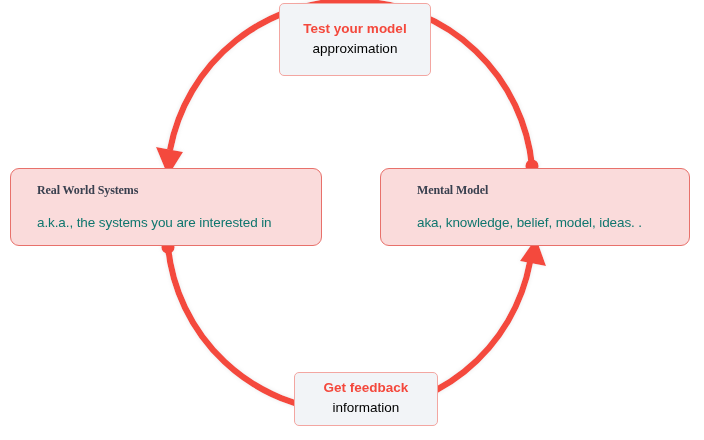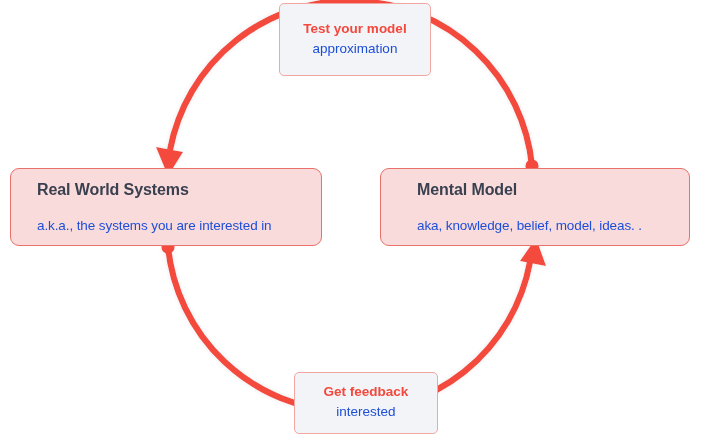--- a/index.html
+++ b/index.html
@@ -40,30 +40,31 @@
   }
 
   .entity-box {
     background: #fadbdb;
     border: 1.5px solid #e8716b;
     border-radius: 9px;
     padding: 0 26px;
     z-index: 3;
   }
   .entity-title {
-    font-size: 16px;
+    font-size: 12px;
     font-weight: bold;
     color: #39404f;
     line-height: 1.35;
     letter-spacing: -0.1px;
+    font-family: Liberation Serif, serif;
   }
   .entity-sub {
     font-size: 13.5px;
     font-weight: normal;
-    color: #1d4ed8;
+    color: #0f766e;
     line-height: 1.45;
     margin-top: 15px;
     letter-spacing: -0.1px;
   }
 
   .label-box {
     background: #f2f4f7;
     border: 1.5px solid #f3a6a1;
     border-radius: 5px;
     align-items: center;
@@ -72,41 +73,41 @@
   .label-title {
     font-size: 13.5px;
     font-weight: bold;
     color: #f4483c;
     line-height: 1.4;
     text-align: center;
   }
   .label-sub {
     font-size: 13.5px;
     font-weight: normal;
-    color: #1d4ed8;
+    color: #000000;
     line-height: 1.5;
     text-align: center;
   }
 
   
   #node-real-world {
     left: 10px;  top: 168px;
     width: 312px; height: 78px;
   }
   #node-mental-model {
     left: 380px; top: 168px;
     width: 310px; height: 78px; padding-left: 36px;
   }
   #node-test-your-model {
     left: 279px; top: 3px;
     width: 152px; height: 73px;
   }
   #node-get-feedback {
     left: 294px; top: 372px;
-    width: 144px; height: 62px;
+    width: 144px; height: 54px;
   }
 </style>
 </head>
 <body>
 
 <div id="stage">
 
   <svg id="arc-layer" viewBox="0 0 704 440">
     <defs>
       <filter id="soft-glow" x="-30%" y="-30%" width="160%" height="160%">
@@ -140,16 +141,16 @@
     <div class="entity-sub">aka, knowledge, belief, model, ideas. .</div>
   </div>
 
   <div class="node label-box" id="node-test-your-model">
     <div class="label-title">Test your model</div>
     <div class="label-sub">approximation</div>
   </div>
 
   <div class="node label-box" id="node-get-feedback">
     <div class="label-title">Get feedback</div>
-    <div class="label-sub">interested</div>
+    <div class="label-sub">information</div>
   </div>
 
 </div>
 
 </body></html>

